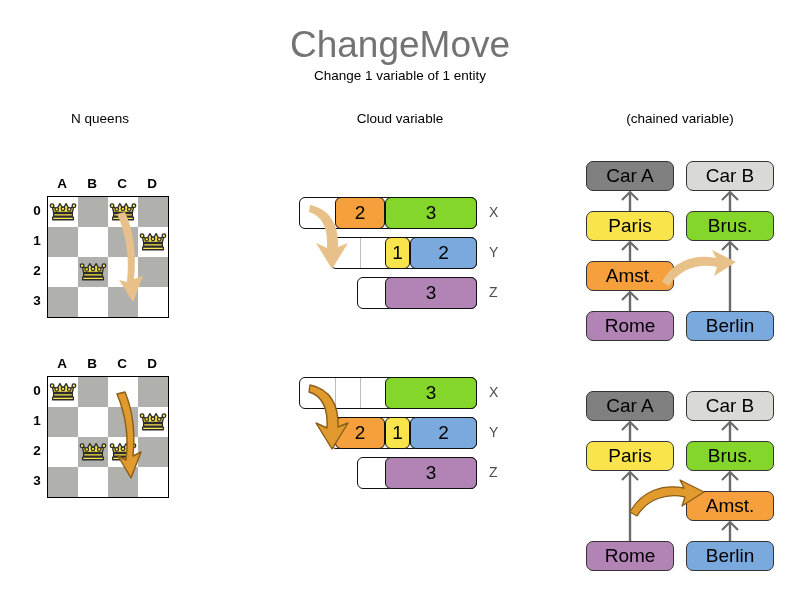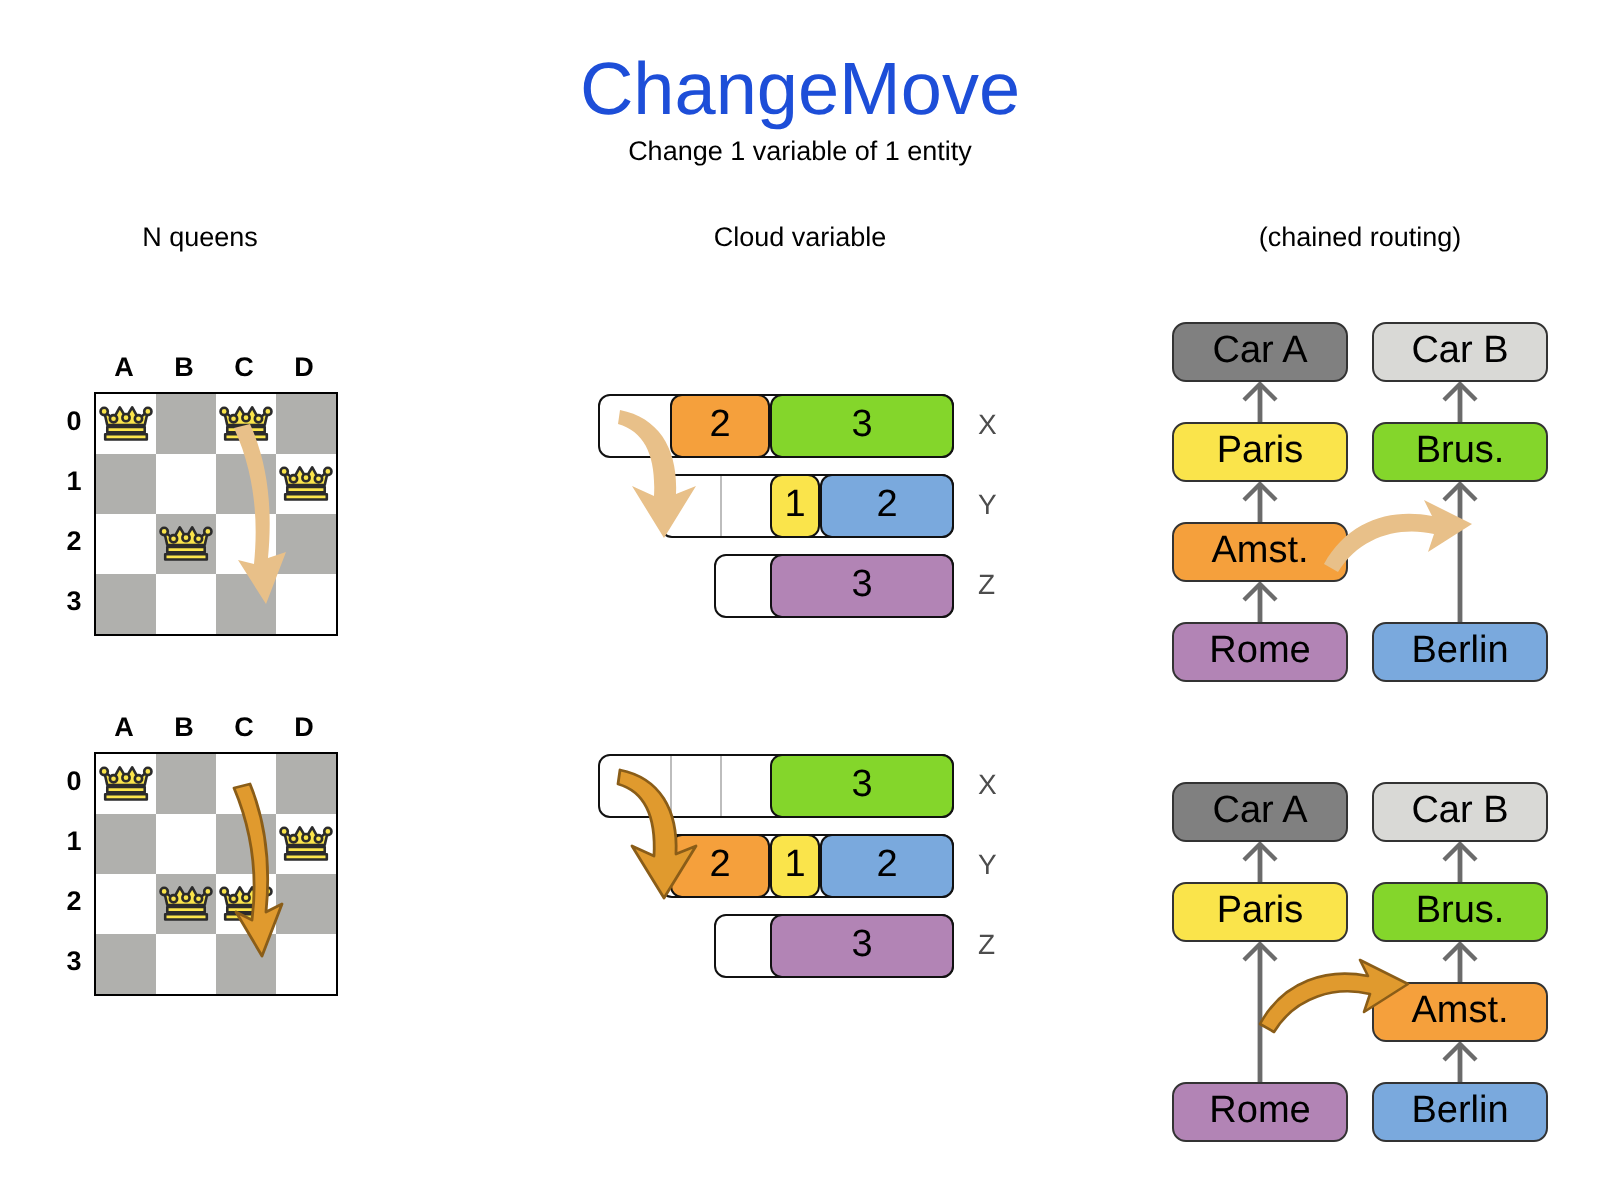--- a/index.html
+++ b/index.html
@@ -6,21 +6,21 @@
   body{
     width:800px;height:600px;background:#ffffff;
     font-family:"Liberation Sans", sans-serif;
     color:#000000;overflow:hidden;position:relative;
   }
   .abs{position:absolute;}
 
   
   #title{
     position:absolute;left:0;top:24px;width:800px;text-align:center;
-    font-size:37px;font-weight:400;letter-spacing:0px;color:#1d4ed8;
+    font-size:37px;font-weight:400;letter-spacing:0px;color:#737373;
   }
   #subtitle{
     position:absolute;left:0;top:68px;width:800px;text-align:center;
     font-size:13.5px;font-weight:400;color:#000;
   }
   .col-head{
     position:absolute;text-align:center;font-size:13.5px;color:#000;line-height:17px;
   }
 
   
@@ -74,21 +74,21 @@
 <div id="title">ChangeMove</div>
 <div id="subtitle">Change 1 variable of 1 entity</div>
 
 <div class="col-head" style="left:20px;top:110px;width:160px;">
   <div>N queens</div>
 </div>
 <div class="col-head" style="left:320px;top:110px;width:160px;">
   <div>Cloud variable</div>
 </div>
 <div class="col-head" style="left:600px;top:110px;width:160px;">
-  <div>(chained routing)</div>
+  <div>(chained variable)</div>
 </div>
 
 <div id="layer-nqueens">
     <div class="board-wrap" style="left: 47px; top: 196px; width: 120px; height: 120px;">
       <div class="col-label" style="left: 0px;">A</div>
       <div class="col-label" style="left: 30px;">B</div>
       <div class="col-label" style="left: 60px;">C</div>
       <div class="col-label" style="left: 90px;">D</div>
       <div class="row-label" style="top: 0px;">0</div>
       <div class="row-label" style="top: 30px;">1</div>

